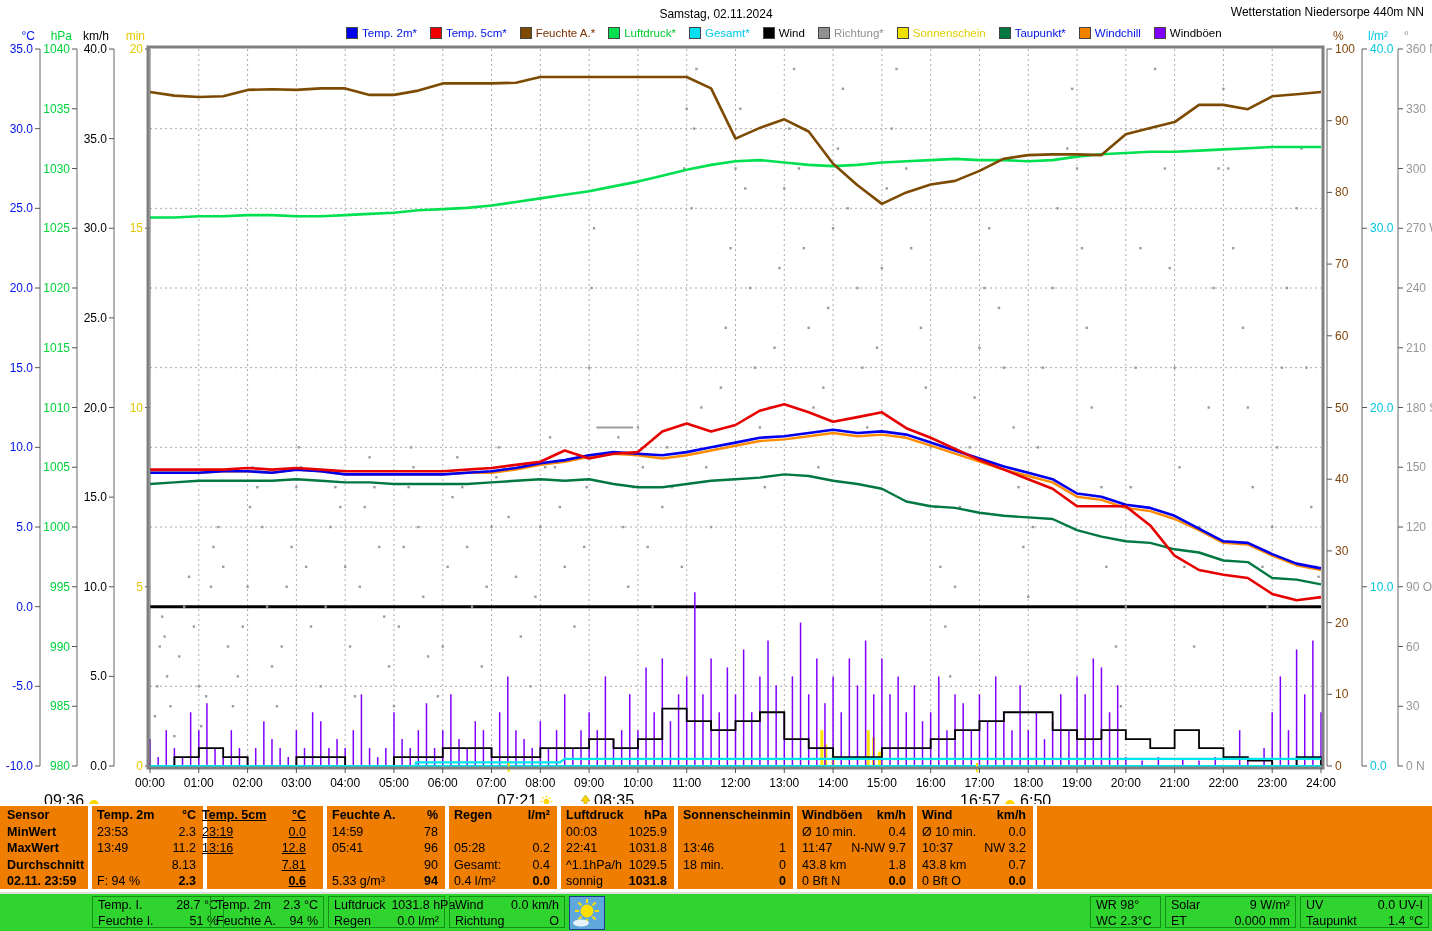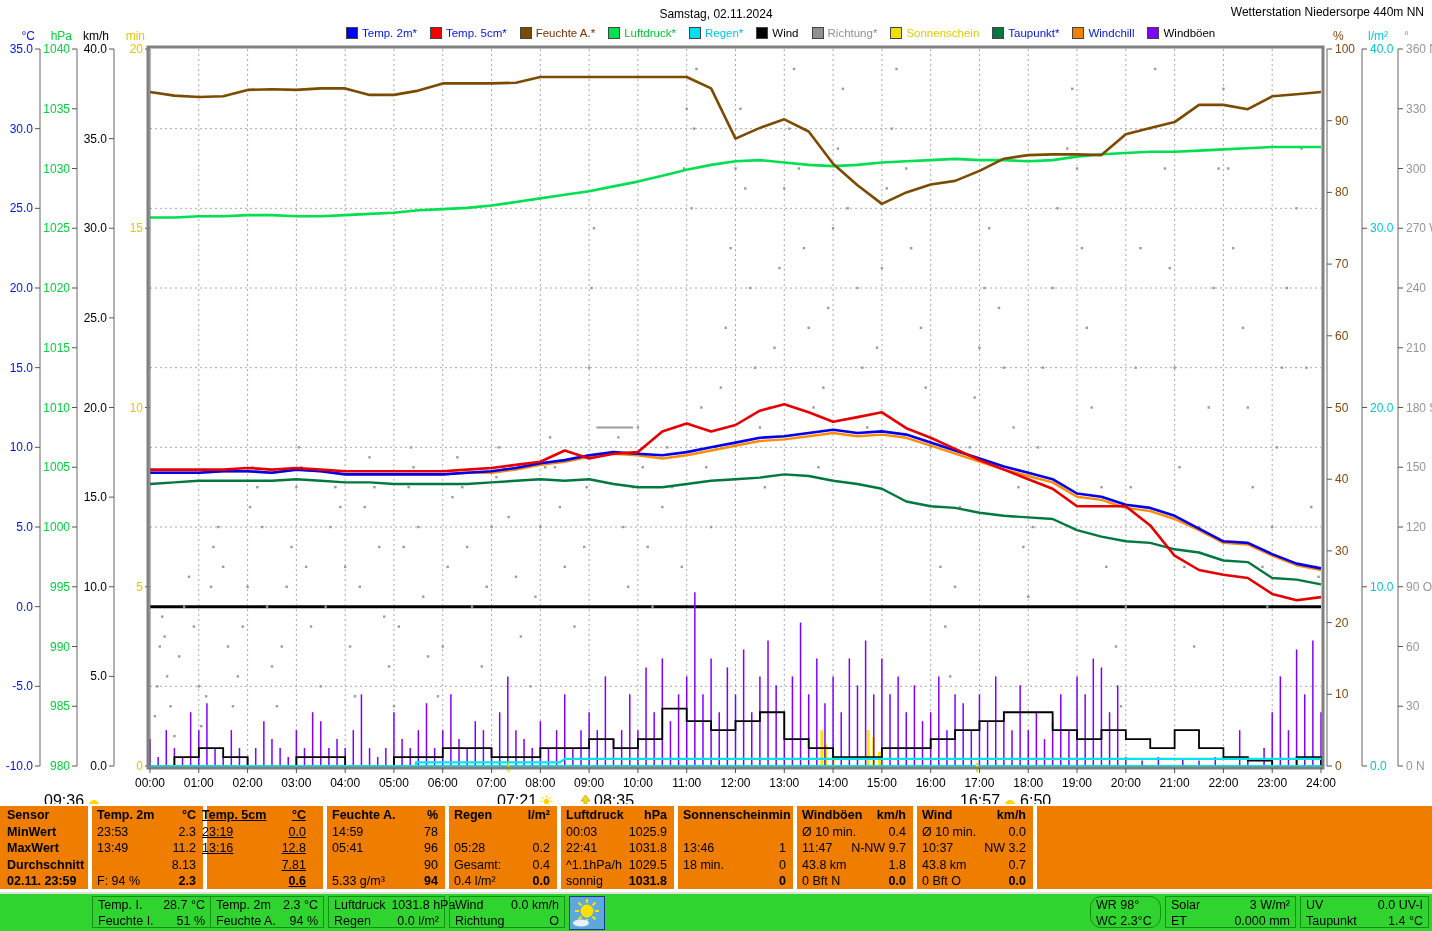--- a/index.html
+++ b/index.html
@@ -44,21 +44,21 @@
     <span class="legend-item">
         <span class="swatch" style="background: rgb(124, 74, 0);"></span>
         <span class="legend-label" style="color: rgb(124, 48, 0);">Feuchte A.*</span>
       </span>
     <span class="legend-item">
         <span class="swatch" style="background: rgb(0, 224, 80);"></span>
         <span class="legend-label" style="color: rgb(0, 200, 50);">Luftdruck*</span>
       </span>
     <span class="legend-item">
         <span class="swatch" style="background: rgb(0, 224, 240);"></span>
-        <span class="legend-label" style="color: rgb(0, 200, 230);">Regen*</span>
+        <span class="legend-label" style="color: rgb(0, 200, 230);">Gesamt*</span>
       </span>
     <span class="legend-item">
         <span class="swatch" style="background: rgb(0, 0, 0);"></span>
         <span class="legend-label" style="color: rgb(0, 0, 0);">Wind</span>
       </span>
     <span class="legend-item">
         <span class="swatch" style="background: rgb(144, 144, 144);"></span>
         <span class="legend-label" style="color: rgb(144, 144, 144);">Richtung*</span>
       </span>
     <span class="legend-item">
@@ -936,21 +936,21 @@
     </div>
   <div class="status-bar" id="status-bar">
       <div class="sb-cell" style="left: 2px; width: 100px; margin-top: 48px;">
         <div class="sb-row">
           <span>Wetterdaten</span>
         </div>
         <div class="sb-row">
           <span>02.11.24 23:59</span>
         </div>
       </div>
-      <div class="sb-cell" style="left: 92px; width: 119px;">
+      <div class="sb-cell" style="left: 92px; width: 132px;">
         <div class="sb-row">
           <span>Temp. I.</span>
           <span>28.7 °C</span>
         </div>
         <div class="sb-row">
           <span>Feuchte I.</span>
           <span>51 %</span>
         </div>
       </div>
       <div class="sb-cell" style="left: 210px; width: 114px;">
@@ -990,32 +990,32 @@
             <line x1="17" y1="22" x2="17" y2="26"></line>
             <line x1="5" y1="14" x2="9" y2="14"></line>
             <line x1="25" y1="14" x2="29" y2="14"></line>
             <line x1="8.5" y1="5.5" x2="11.5" y2="8.5"></line>
             <line x1="22.5" y1="19.5" x2="25.5" y2="22.5"></line>
             <line x1="8.5" y1="22.5" x2="11.5" y2="19.5"></line>
             <line x1="22.5" y1="8.5" x2="25.5" y2="5.5"></line>
           </g>
           <ellipse cx="11" cy="26" rx="8" ry="3.5" fill="#E8F2FA"></ellipse>
         </svg></div>
-      <div class="sb-cell" style="left: 1090px; width: 71px; border-radius: 11px;">
+      <div class="sb-cell" style="left: 1090px; width: 71px;">
         <div class="sb-row">
           <span>WR 98°</span>
         </div>
         <div class="sb-row">
           <span>WC 2.3°C</span>
         </div>
       </div>
       <div class="sb-cell" style="left: 1165px; width: 131px;">
         <div class="sb-row">
           <span>Solar</span>
-          <span>3 W/m²</span>
+          <span>9 W/m²</span>
         </div>
         <div class="sb-row">
           <span>ET</span>
           <span>0.000 mm</span>
         </div>
       </div>
       <div class="sb-cell" style="left: 1300px; width: 129px;">
         <div class="sb-row">
           <span>UV</span>
           <span>0.0 UV-I</span>

